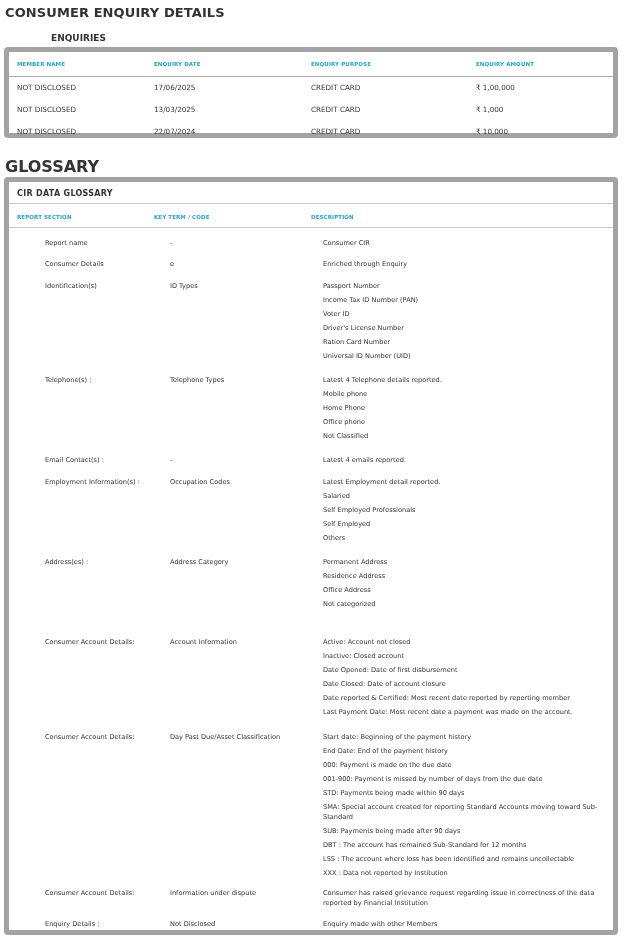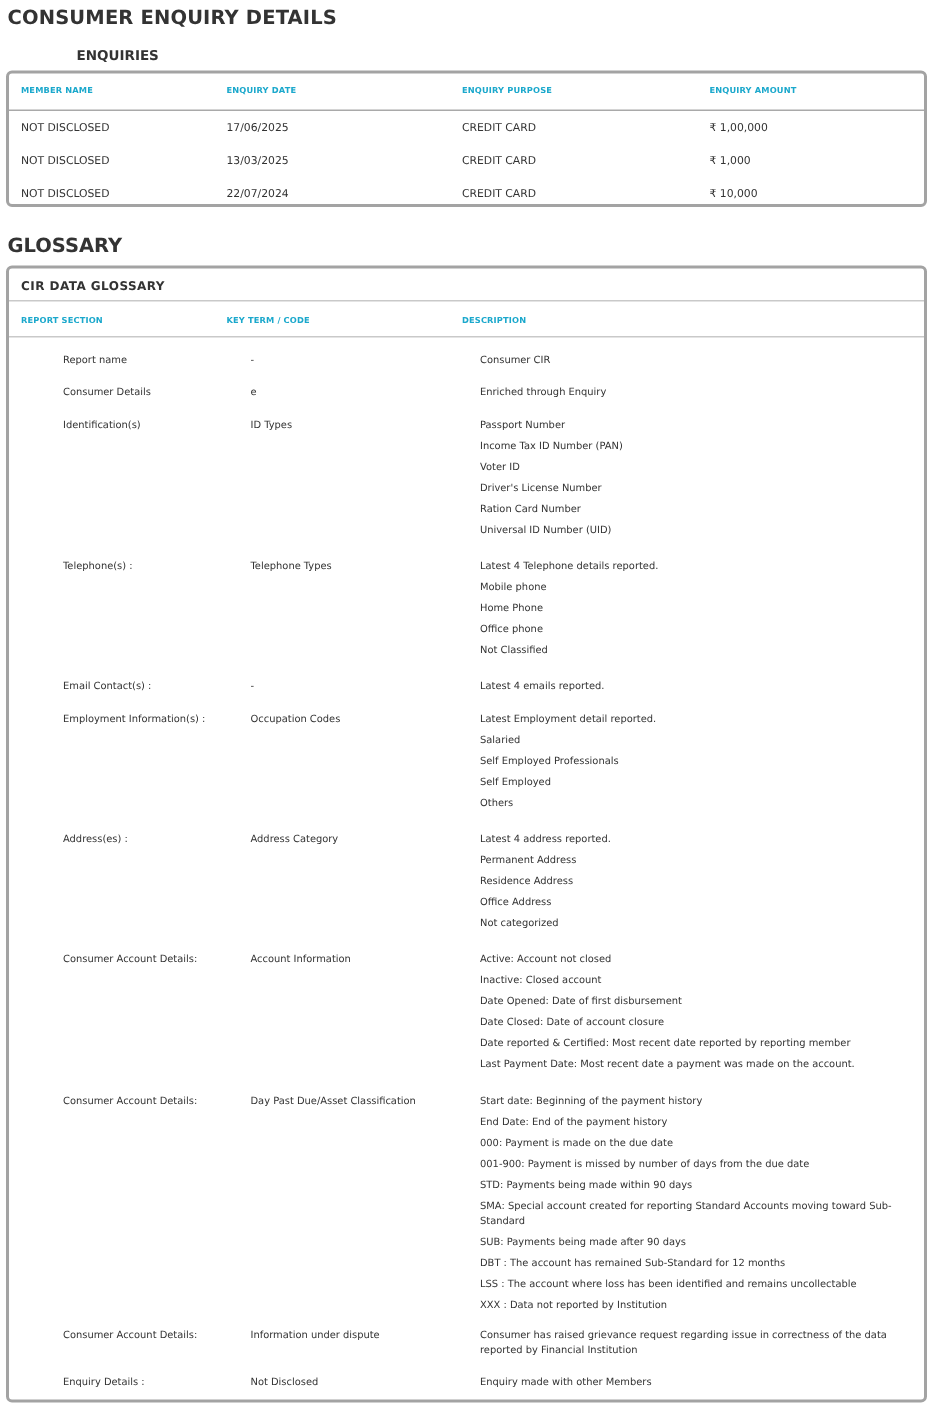--- a/index.html
+++ b/index.html
@@ -9,26 +9,26 @@
   .page-title {
     position: absolute; left: 5px; top: 5px;
     font-size: 13px; font-weight: bold; color: #333333; letter-spacing: 0.1px;
   }
   .sub-title {
     position: absolute; left: 5px; top: 33px;
     font-size: 9px; font-weight: bold; color: #333333; padding-left: 46px;
   }
   .glossary-title {
     position: absolute; left: 5px; top: 157px;
-    font-size: 13px; font-weight: bold; color: #333333;
+    font-size: 16px; font-weight: bold; color: #333333;
   }
 
   .card {
     position: absolute; left: 4px; width: 614px;
-    border: 2px solid #a3a3a3; border-radius: 4px; background: #fff;
+    border: 5px solid #a3a3a3; border-radius: 4px; background: #fff;
   }
   .enq-card { top: 47px; height: 91px; }
   .glo-card { top: 177px; height: 758px; }
 
   .th-row {
     position: absolute; left: 0; right: 0; height: 25px;
     border-bottom: 1px solid #a9a9a9;
   }
   .th {
     position: absolute; top: 9px;
@@ -154,21 +154,20 @@
           <span class="g-line">Salaried</span>
           <span class="g-line">Self Employed Professionals</span>
           <span class="g-line">Self Employed</span>
           <span class="g-line">Others</span>
         </div>
       </div>
       <div class="g-row" style="top: 376px;">
         <span class="g-sec">Address(es) :</span>
         <span class="g-key">Address Category</span>
         <div class="g-desc">
-          <span class="g-line">Latest 4 address reported.</span>
           <span class="g-line">Permanent Address</span>
           <span class="g-line">Residence Address</span>
           <span class="g-line">Office Address</span>
           <span class="g-line">Not categorized</span>
         </div>
       </div>
       <div class="g-row" style="top: 456px;">
         <span class="g-sec">Consumer Account Details:</span>
         <span class="g-key">Account Information</span>
         <div class="g-desc">

